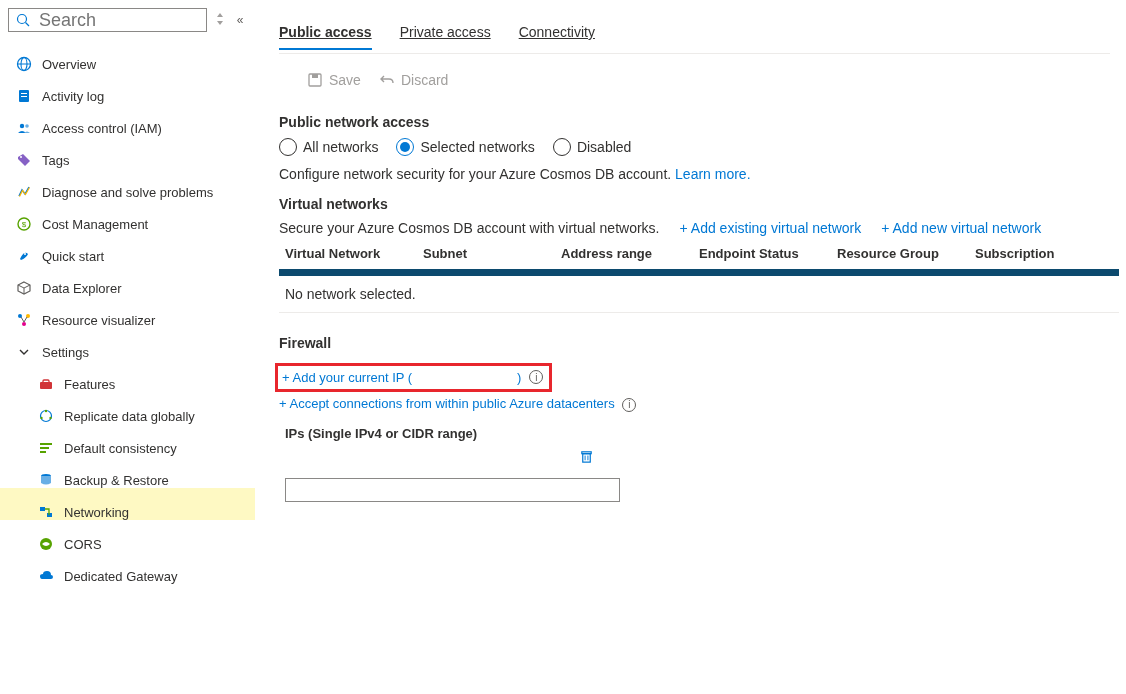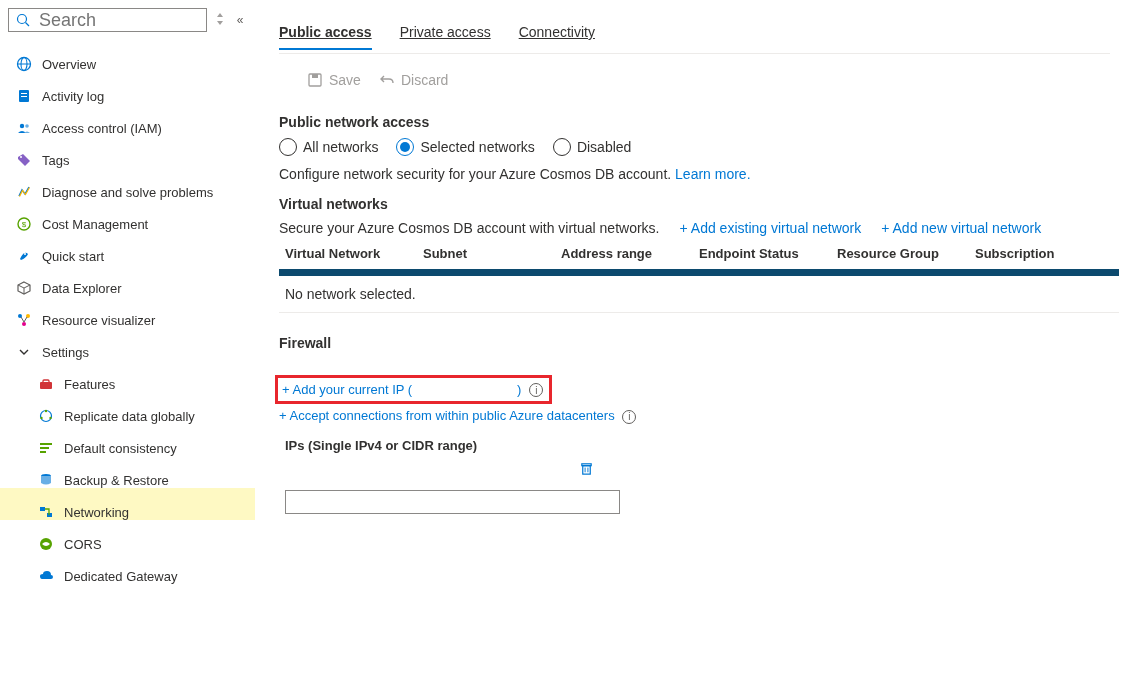--- a/index.html
+++ b/index.html
@@ -155,24 +155,24 @@
   .c4{flex-basis:150px;flex-grow:0;}
   .c5{flex-basis:150px;flex-grow:0;}
   .c6{flex-basis:110px;flex-grow:0;}
   .tbl-body .row {
     display:flex; padding: 10px 6px;
     font-size:14px;
     border-bottom: 1px solid #edebe9;
   }
   .empty { color:#323130; }
   .highlight-box {
-    display:inline-flex; align-items:flex-end;
+    display:inline-flex; align-items:flex-start;
     border: 3px solid #e8262d;
     padding: 4px 6px 4px 4px;
-    margin: 16px 0 2px -4px;
+    margin: 4px 0 2px -4px;
     gap:4px;
   }
   .info-ico {
     width:14px;height:14px;border:1px solid #605e5c;border-radius:50%;
     display:inline-flex;align-items:center;justify-content:center;
     font-size:10px;color:#605e5c;margin-left:4px;
   }
   .ips-label { font-weight:600; font-size:13px; margin:14px 0 8px 6px;}
   .ips-grid { display:flex; align-items:center; gap: 300px; }
   .trash { color:#0078d4; font-size:16px; cursor:pointer;}

